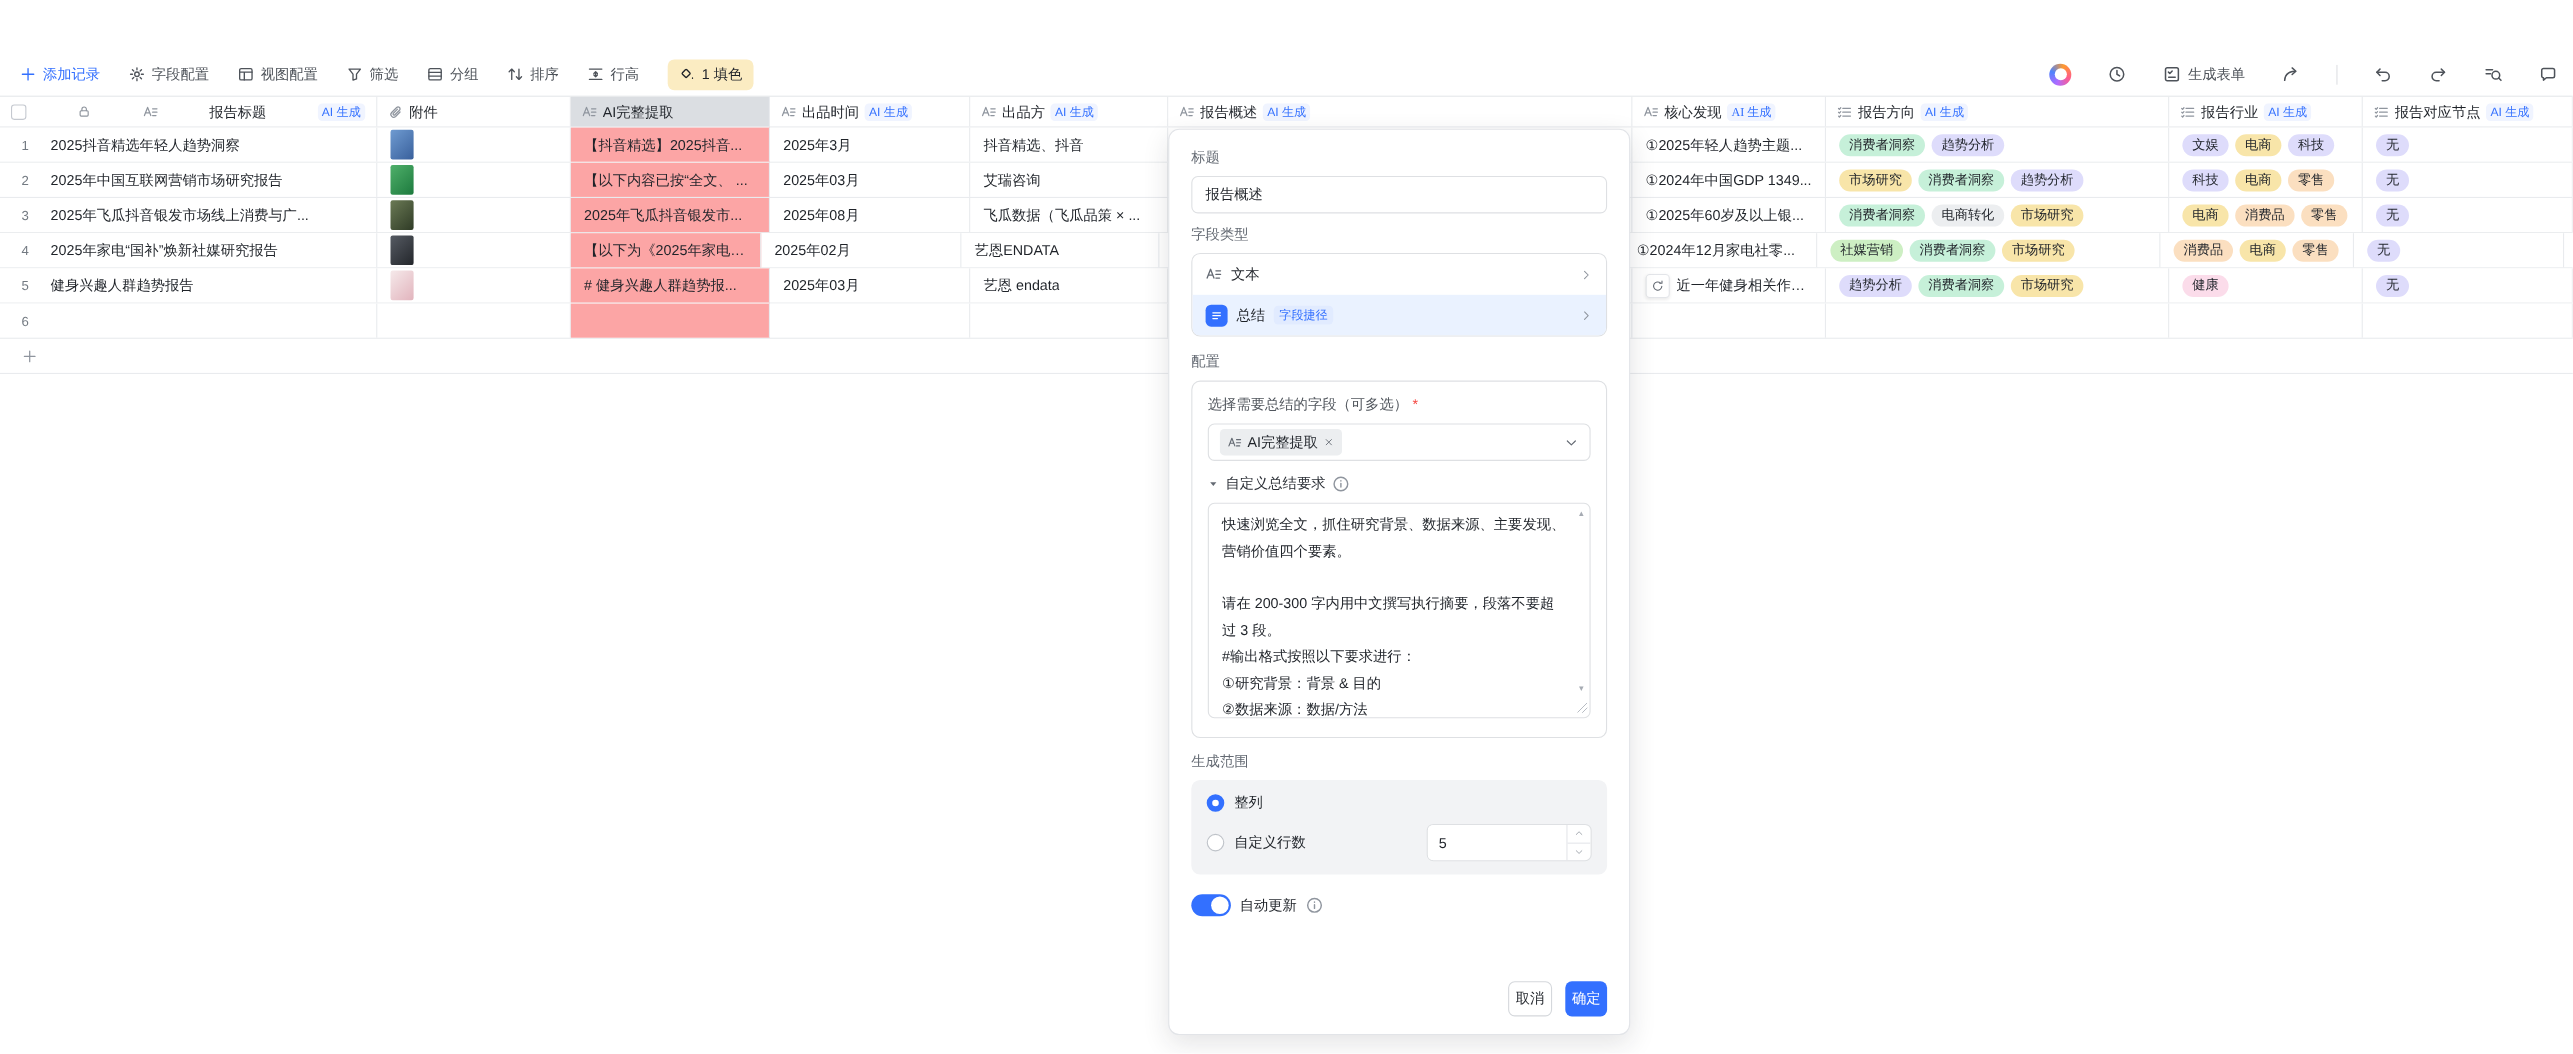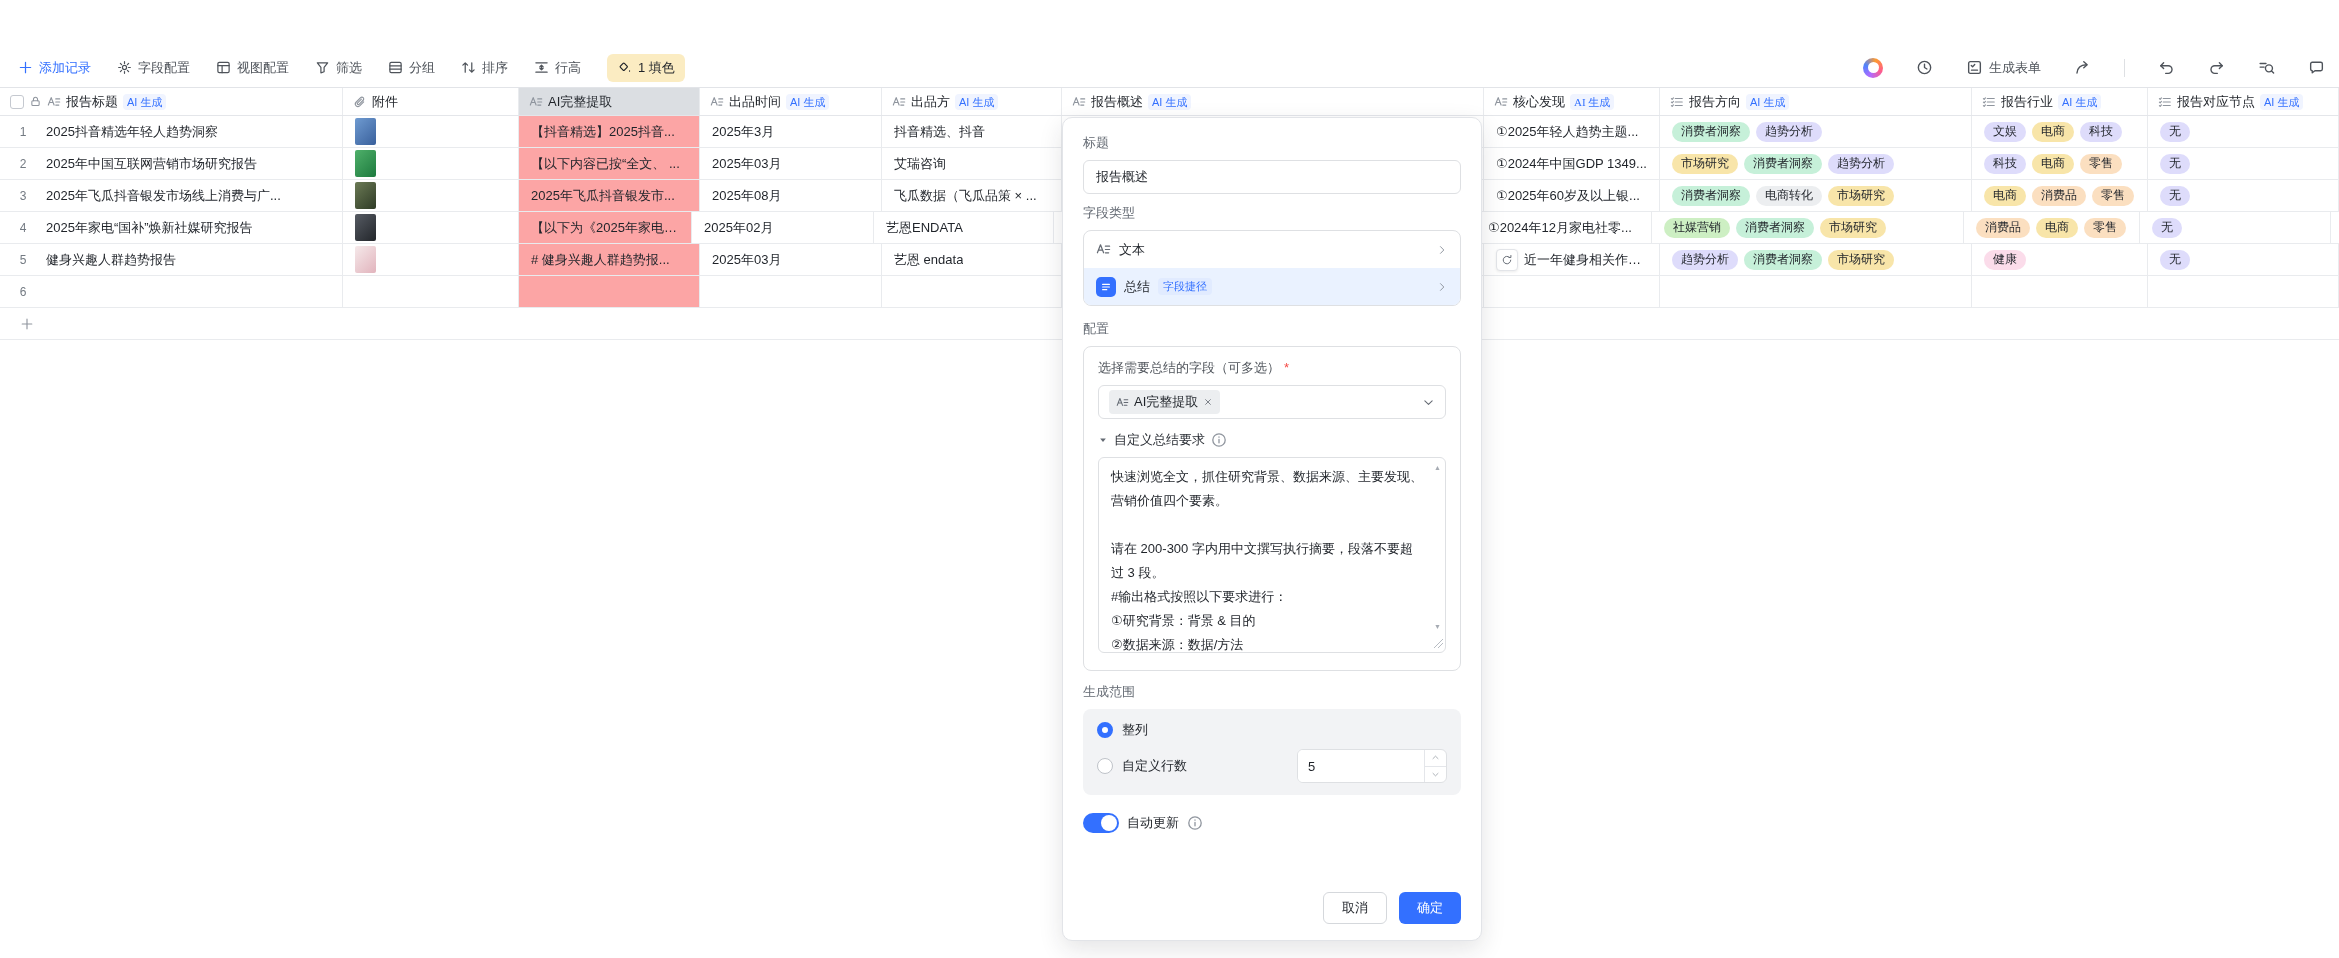--- a/index.html
+++ b/index.html
@@ -80,21 +80,21 @@
   .numgrp{margin-left:auto;width:150px;height:34px;border:1px solid #dee0e3;border-radius:6px;background:#fff;display:flex;overflow:hidden}
   .numgrp input{border:none;outline:none;width:100%;padding:0 10px;font-size:13px;color:#1f2329;font-family:inherit}
   .steppers{width:26px;border-left:1px solid #e4e6ea;display:flex;flex-direction:column}
   .step{flex:1;display:grid;place-items:center;color:#8f959e;cursor:pointer}
   .step+.step{border-top:1px solid #e4e6ea}
   .step .ic{width:9px;height:9px}
   .toggle-row{display:flex;align-items:center;gap:8px;color:#1f2329;margin:6px 0}
   .toggle{width:36px;height:20px;border-radius:10px;background:#3370ff;position:relative;flex:none;cursor:pointer}
   .toggle::after{content:"";position:absolute;right:2px;top:2px;width:16px;height:16px;border-radius:50%;background:#fff}
   .p-footer{margin-top:auto;display:flex;justify-content:flex-end;gap:12px}
-  .btn{height:32px;padding:0 18px;border-radius:6px;font-size:13px;font-family:inherit;cursor:pointer}
+  .btn{height:32px;padding:0 6px;border-radius:6px;font-size:13px;font-family:inherit;cursor:pointer}
   .btn.ghost{background:#fff;border:1px solid #d5d8dc;color:#1f2329}
   .btn.primary{background:#3370ff;border:none;color:#fff}
 </style>
 </head>
 <body>
 
 <div class="app">
 
 
   <div class="toolbar">
@@ -184,21 +184,21 @@
           <path d="M12.7 11.2l2 2"></path>
         </svg>
       <svg class="ic" viewBox="0 0 16 16">
           <path d="M2.5 4.5A1.5 1.5 0 0 1 4 3h8a1.5 1.5 0 0 1 1.5 1.5v5A1.5 1.5 0 0 1 12 11H6.5L4 13v-2a1.5 1.5 0 0 1-1.5-1.5z"></path>
         </svg>
     </div>
   </div>
 
   <div class="grid-area">
     <div class="thead" id="thead">
-        <div class="th" style="width: 343px;">
+        <div class="th" style="width: 343px; justify-content: space-between;">
           <span class="cb"></span>
           <svg class="ic" viewBox="0 0 16 16" style="width:13px;height:13px;color:#8f959e">
             <rect x="3.5" y="7" width="9" height="6" rx="1.2"></rect>
             <path d="M5.5 7V5.3a2.5 2.5 0 0 1 5 0V7"></path>
           </svg>
           <svg class="ic" viewBox="0 0 16 16">
             <path d="M1.5 11.5 4.8 3l3.3 8.5M2.6 8.6h4.4M10 4.5h4.5M10 8h4.5M10 11.5h3.5"></path>
           </svg>
           <span class="ell">报告标题</span>
           <span class="ai-badge">AI 生成</span>

